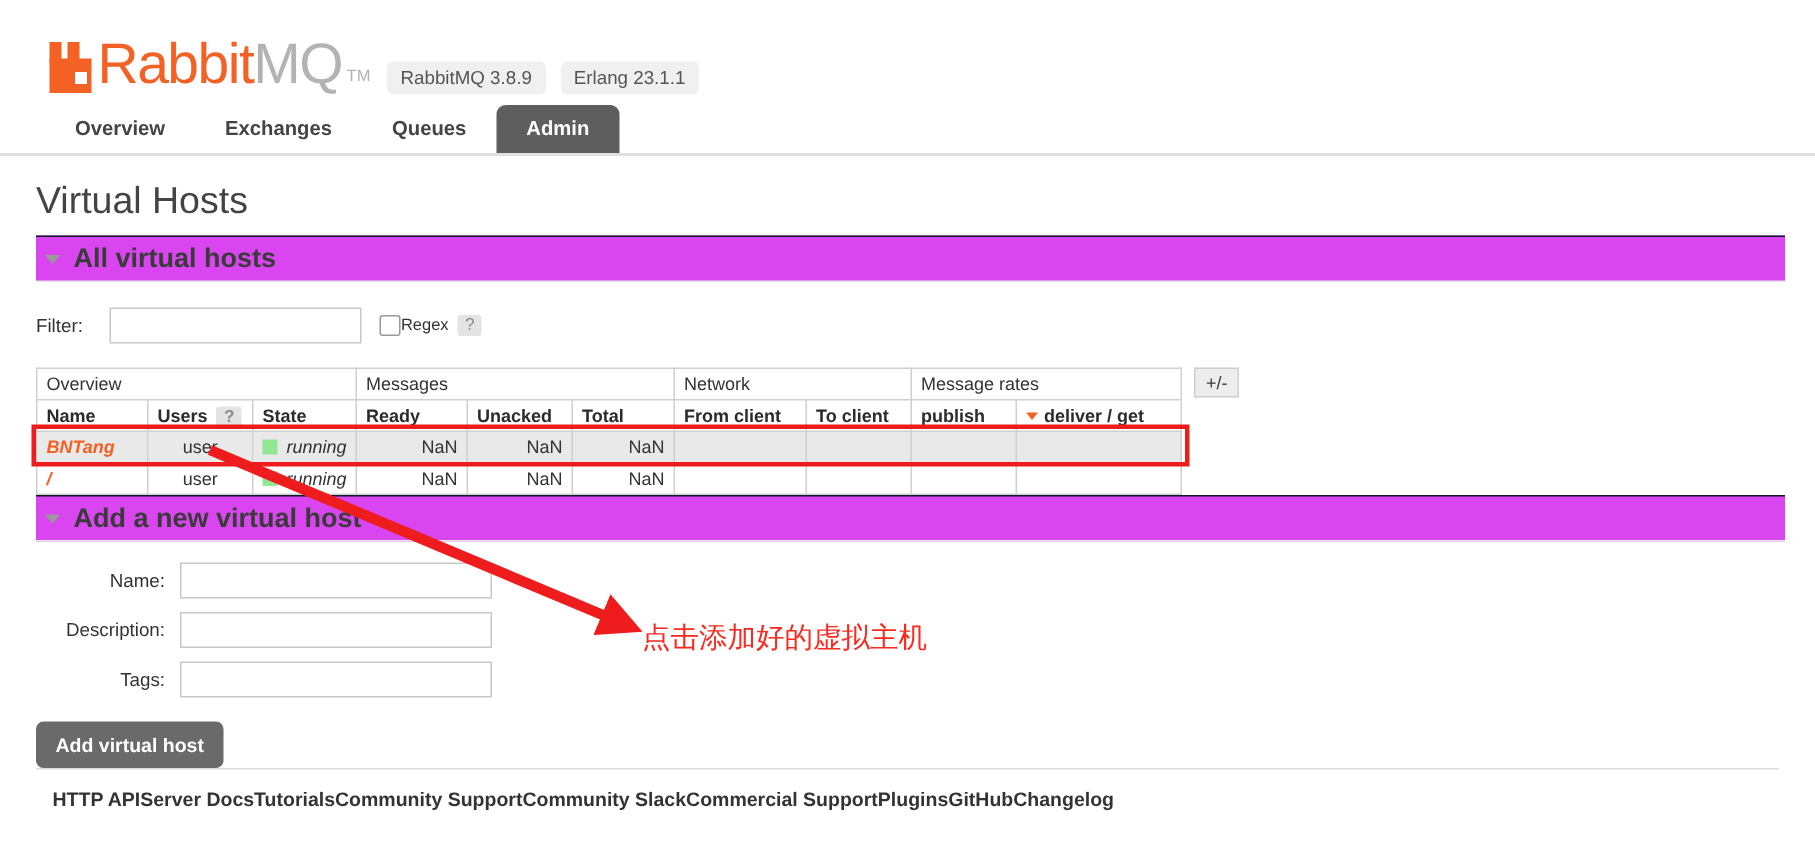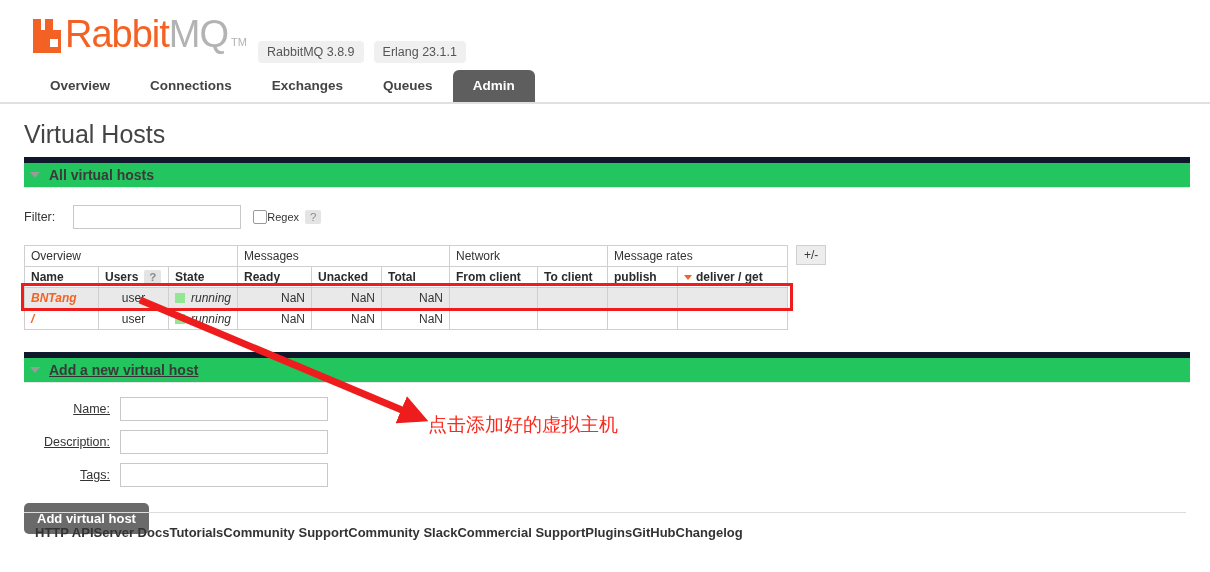--- a/index.html
+++ b/index.html
@@ -18,21 +18,21 @@
   }
 
   
   #header {
     position: relative;
     height: 68px;
   }
   #logo-area {
     position: absolute;
     left: 33px;
-    top: 15px;
+    top: 24px;
     display: flex;
     align-items: flex-end;
   }
   .logo-mark {
     width: 30px;
     height: 34px;
     position: relative;
     margin-right: 2px;
   }
   .logo-mark .ear-l {
@@ -127,24 +127,24 @@
   #main {
     padding: 0 24px;
   }
   #page-title {
     font-size: 25px;
     font-weight: normal;
     color: #444444;
     margin: 16px 0 8px 0;
   }
   .section-head {
-    background: #22c55e;
-    border-top: 6px solid #0f172a;
+    background: #d946ef;
+    border-top: 1px solid #0f172a;
     border-bottom: 1px solid #e6e6e6;
-    font-size: 14px;
+    font-size: 18px;
     font-weight: bold;
     color: #3a3a3a;
     padding: 4px 0 4px 4px;
     display: flex;
     align-items: center;
     width: 1162px;
   }
   .tri {
     width: 0; height: 0;
     border-left: 5px solid transparent;
@@ -269,22 +269,20 @@
     vertical-align: top;
     cursor: pointer;
   }
   #table-wrap {
     display: flex;
     align-items: flex-start;
   }
 
   
   #add-section {
-    margin-top: 22px;
-    text-decoration: underline;
   }
   #add-form {
     margin-top: 14px;
   }
   .form-row {
     display: flex;
     align-items: center;
     margin-bottom: 9px;
   }
   .form-label {
@@ -380,21 +378,20 @@
   </div>
   <div class="version-badges">
     <span class="badge">RabbitMQ 3.8.9</span>
     <span class="badge">Erlang 23.1.1</span>
   </div>
 </div>
 
 <div id="nav">
   <div id="nav-inner">
     <div class="tab">Overview</div>
-    <div class="tab">Connections</div>
     <div class="tab">Exchanges</div>
     <div class="tab">Queues</div>
     <div class="tab active">Admin</div>
   </div>
 </div>
 
 <div id="main">
 
   <h1 id="page-title">Virtual Hosts</h1>
 

